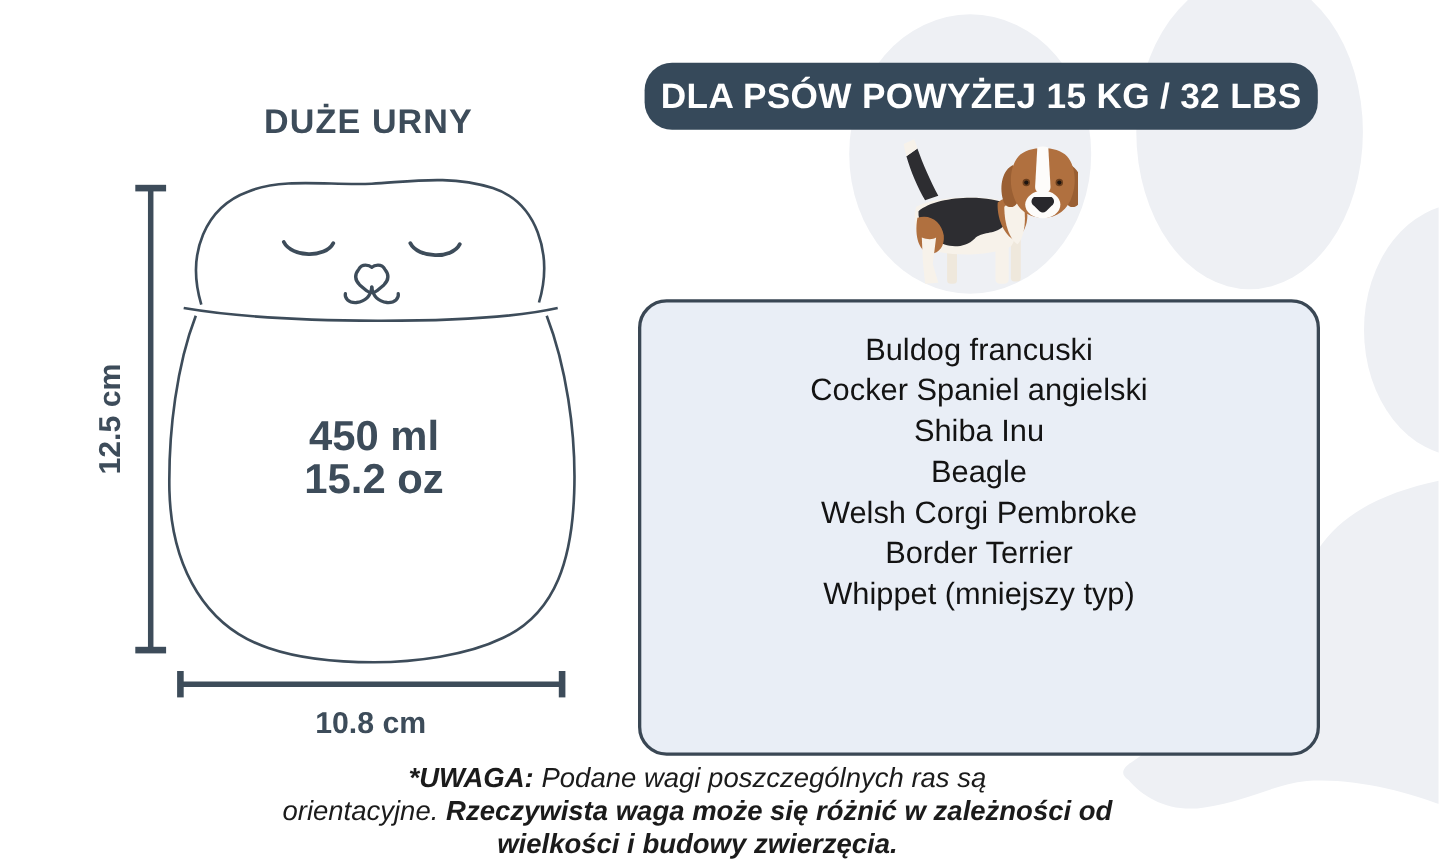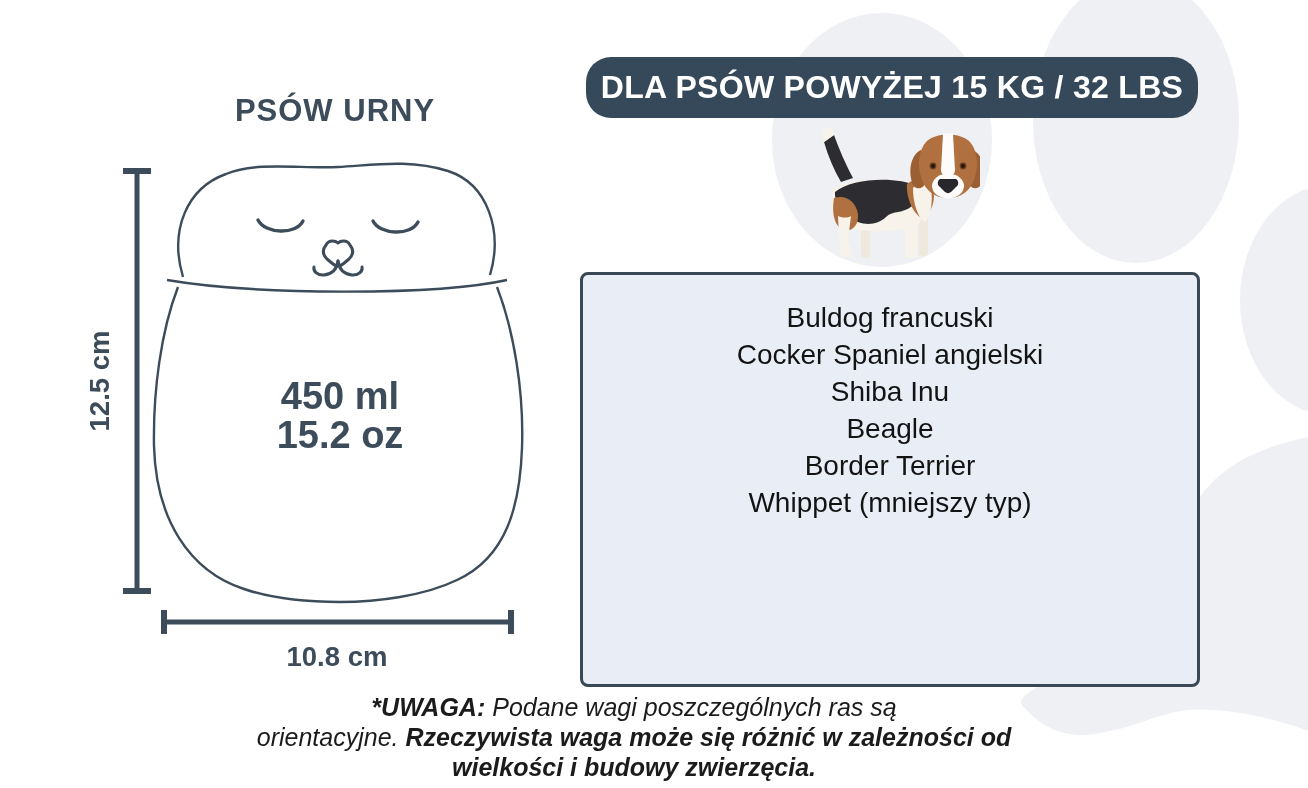--- a/index.html
+++ b/index.html
@@ -25,21 +25,21 @@
     background:#36495A;border-radius:25px;
     display:flex;align-items:center;justify-content:center;
     color:#ffffff;font-size:32px;font-weight:700;letter-spacing:.3px;
     white-space:nowrap;z-index:3;
   }
 
   
   .breed-box{
     position:absolute;left:580px;top:272px;width:620px;height:415px;
     box-sizing:border-box;
-    background:#E9EEF6;border:3px solid #3A4754;border-radius:8px;
+    background:#E9EEF6;border:3px solid #3A4754;border-radius:26px;
     padding-top:24px;z-index:3;
   }
   .breed-row{
     text-align:center;font-size:28px;line-height:37px;color:#131313;
     font-family:"Liberation Sans",sans-serif;
   }
 
   
   .footnote{
     position:absolute;left:228px;top:692px;width:812px;
@@ -61,21 +61,21 @@
     <g fill="#EEF0F4">
       <ellipse cx="882" cy="140" rx="110" ry="127"></ellipse>
       <ellipse cx="1136" cy="120" rx="103" ry="143"></ellipse>
       <ellipse cx="1330" cy="300" rx="90" ry="115"></ellipse>
       <path d="M 1308,437 C 1260,447 1220,466 1198,500 C 1172,540 1135,622 1030,692
                C 1020,698 1018,704 1026,709 C 1040,726 1065,739 1095,734
                C 1135,728 1158,713 1188,710 C 1232,707 1282,721 1308,731 Z"></path>
     </g>
   </svg>
 
-  <div class="page-title">PSÓW URNY</div>
+  <div class="page-title">DUŻE URNY</div>
 
   <svg class="layer" style="z-index:2" viewBox="0 0 1308 788">
     <g fill="none" stroke="#3D4C5A">
       <path stroke-width="2.4" d="M 183,277 C 169,230 187,188 226,174 C 259,161 301,169 338,167
                C 375,165 409,159 448,171 C 488,184 503,231 490,275"></path>
       <path stroke-width="2.4" d="M 167,280 C 255,295 435,296 507,280"></path>
       <path stroke-width="2.4" d="M 178,287 C 161,331 153,391 154,446 C 156,519 189,571 244,589
                C 276,600 314,602 340,602 C 377,602 424,596 457,580
                C 507,557 520,505 522,448 C 524,392 514,331 497,287"></path>
       <g stroke-width="3.4" stroke-linecap="round">
@@ -138,20 +138,21 @@
       <circle cx="158" cy="40" r="3.4" fill="#6B3F1E"></circle>
       <circle cx="158" cy="40" r="1.9" fill="#1C1410"></circle>
     </svg>
   </div>
 
   <div class="breed-box">
     <div class="breed-row">Buldog francuski</div>
     <div class="breed-row">Cocker Spaniel angielski</div>
     <div class="breed-row">Shiba Inu</div>
     <div class="breed-row">Beagle</div>
+    <div class="breed-row">Welsh Corgi Pembroke</div>
     <div class="breed-row">Border Terrier</div>
     <div class="breed-row">Whippet (mniejszy typ)</div>
   </div>
 
   <div class="footnote">
     <span class="fn-bold gap">*UWAGA:</span><span class="gap">Podane wagi poszczególnych ras są orientacyjne.</span><span class="fn-bold">Rzeczywista waga może się różnić w zależności od wielkości i budowy zwierzęcia.</span>
   </div>
 
 </div>
 

